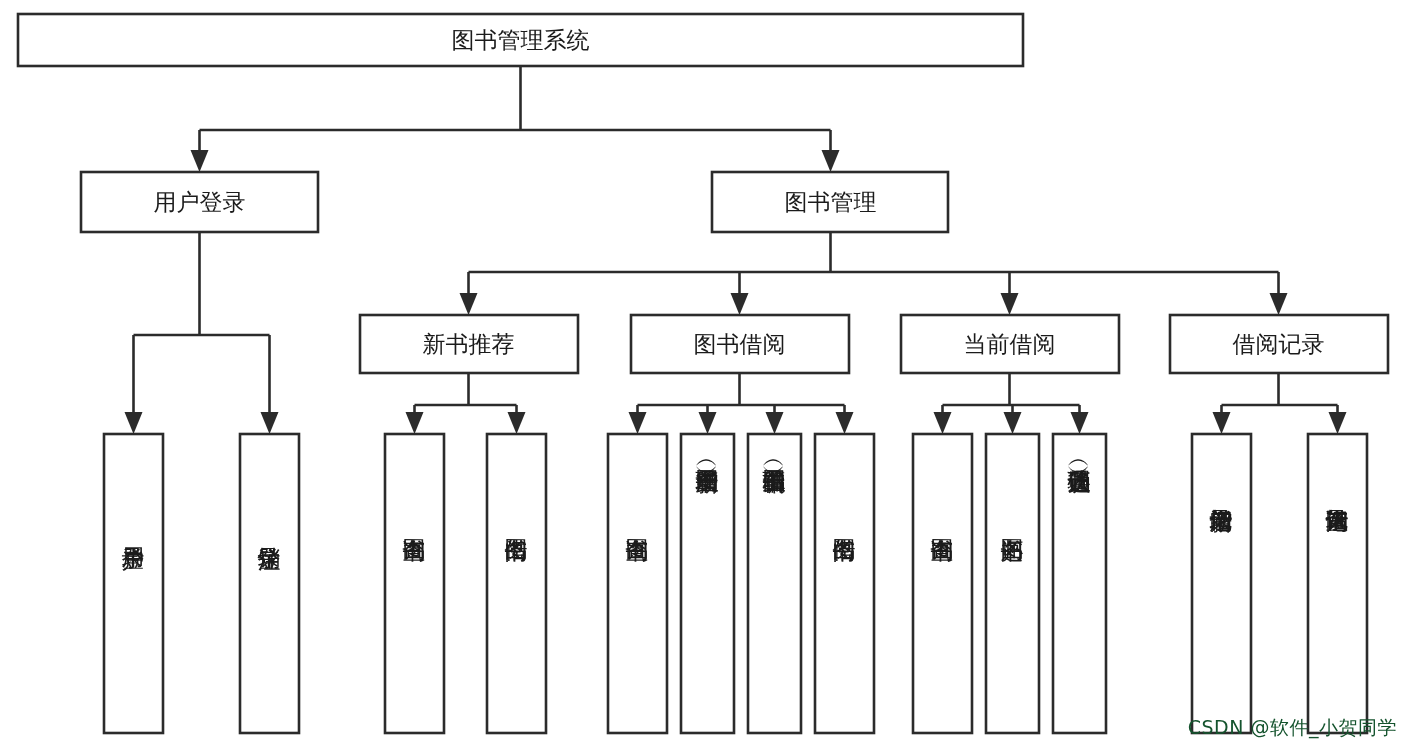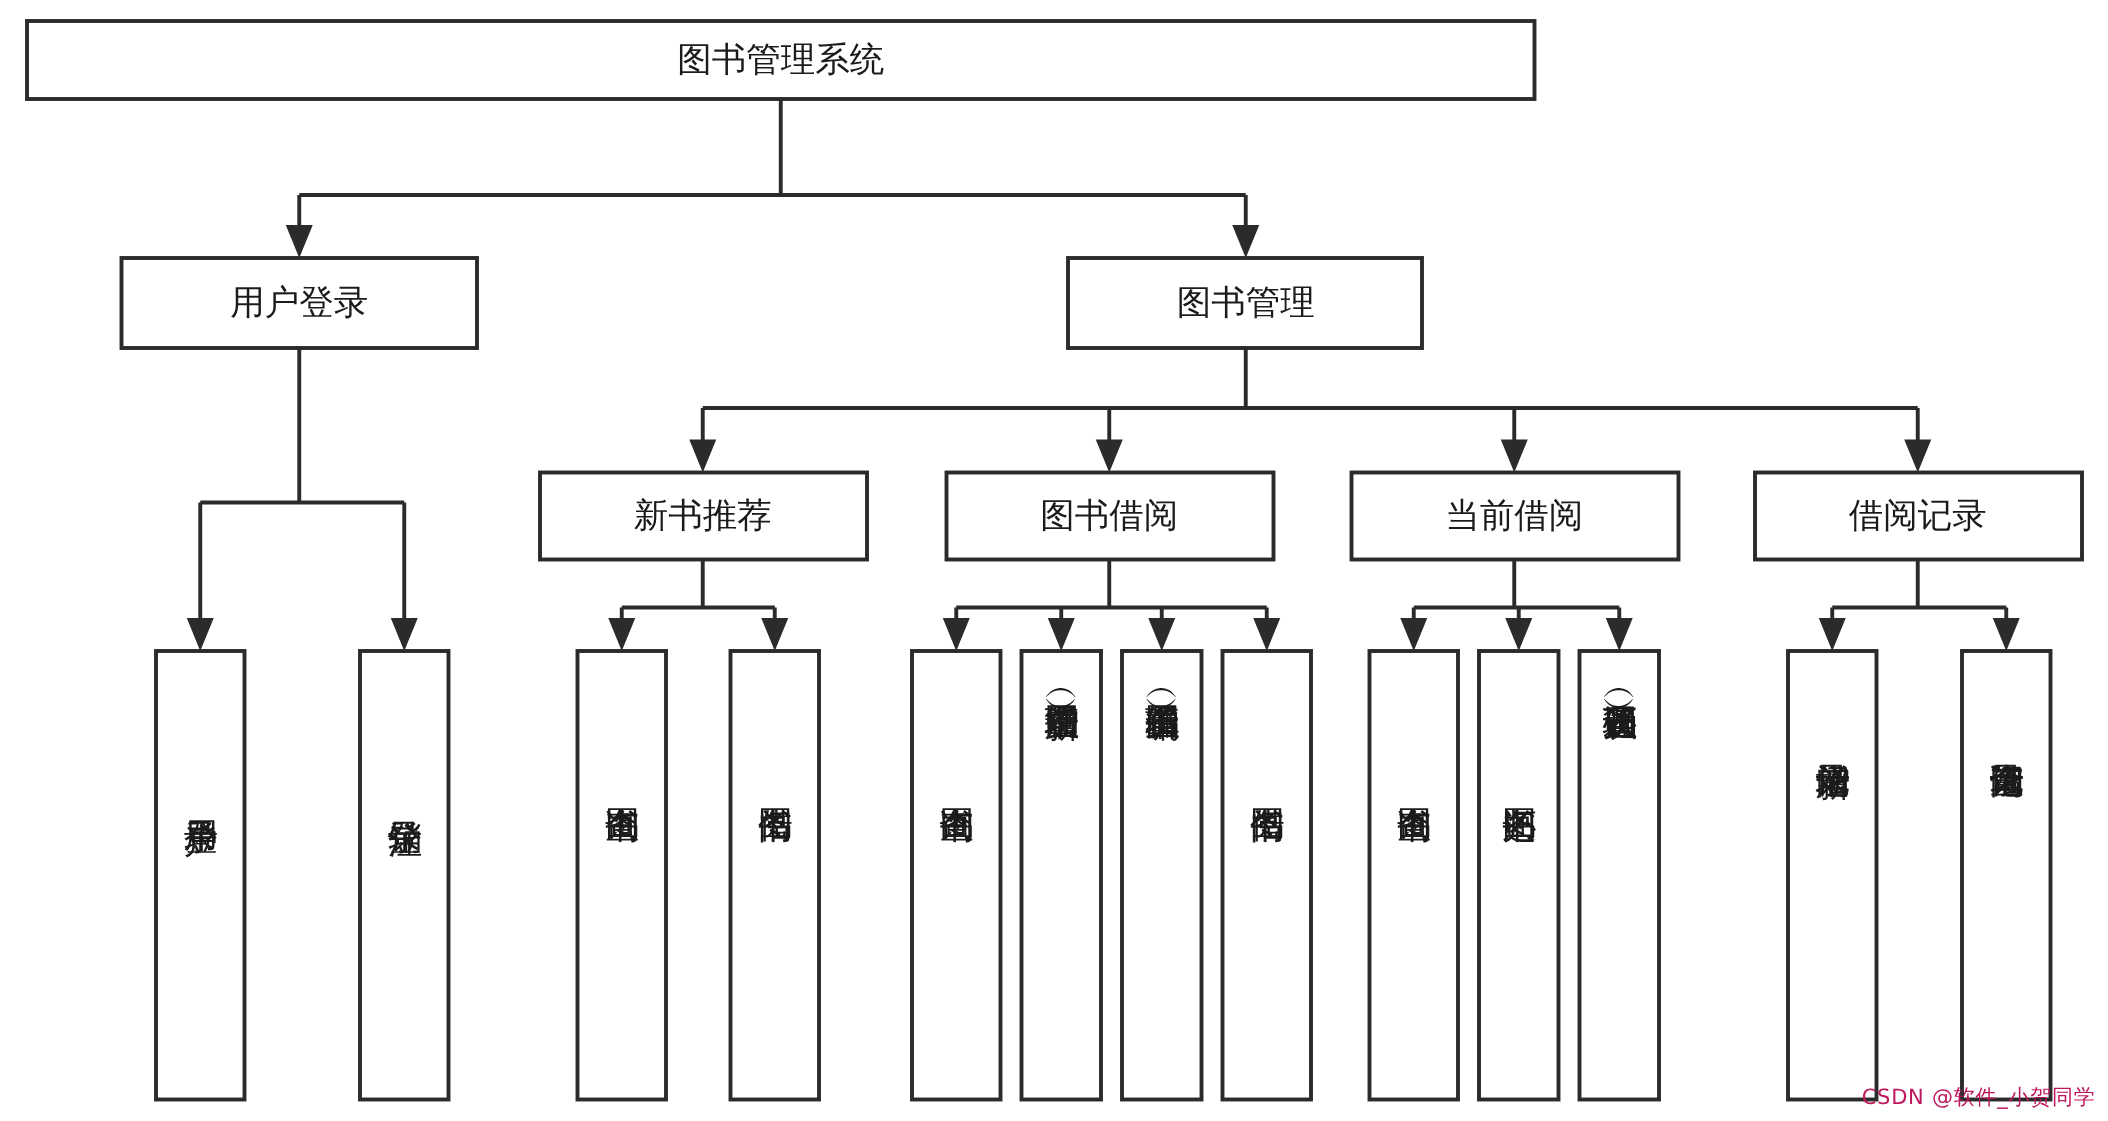--- a/index.html
+++ b/index.html
@@ -53,22 +53,22 @@
   }
   .arrow-head {
     fill: #2b2b2b;
     stroke: none;
   }
   .watermark {
     position: absolute;
     right: 8px;
     bottom: 6px;
     font-family: "DejaVu Sans", "Liberation Sans", sans-serif;
-    font-size: 14px;
-    color: #be185d;
+    font-size: 19px;
+    color: #14532d;
     white-space: nowrap;
     letter-spacing: 0.5px;
   }
 </style>
 </head>
 <body>
 
 <div id="diagram-root">
 
   <svg class="flow" viewBox="0 0 1405 747">

